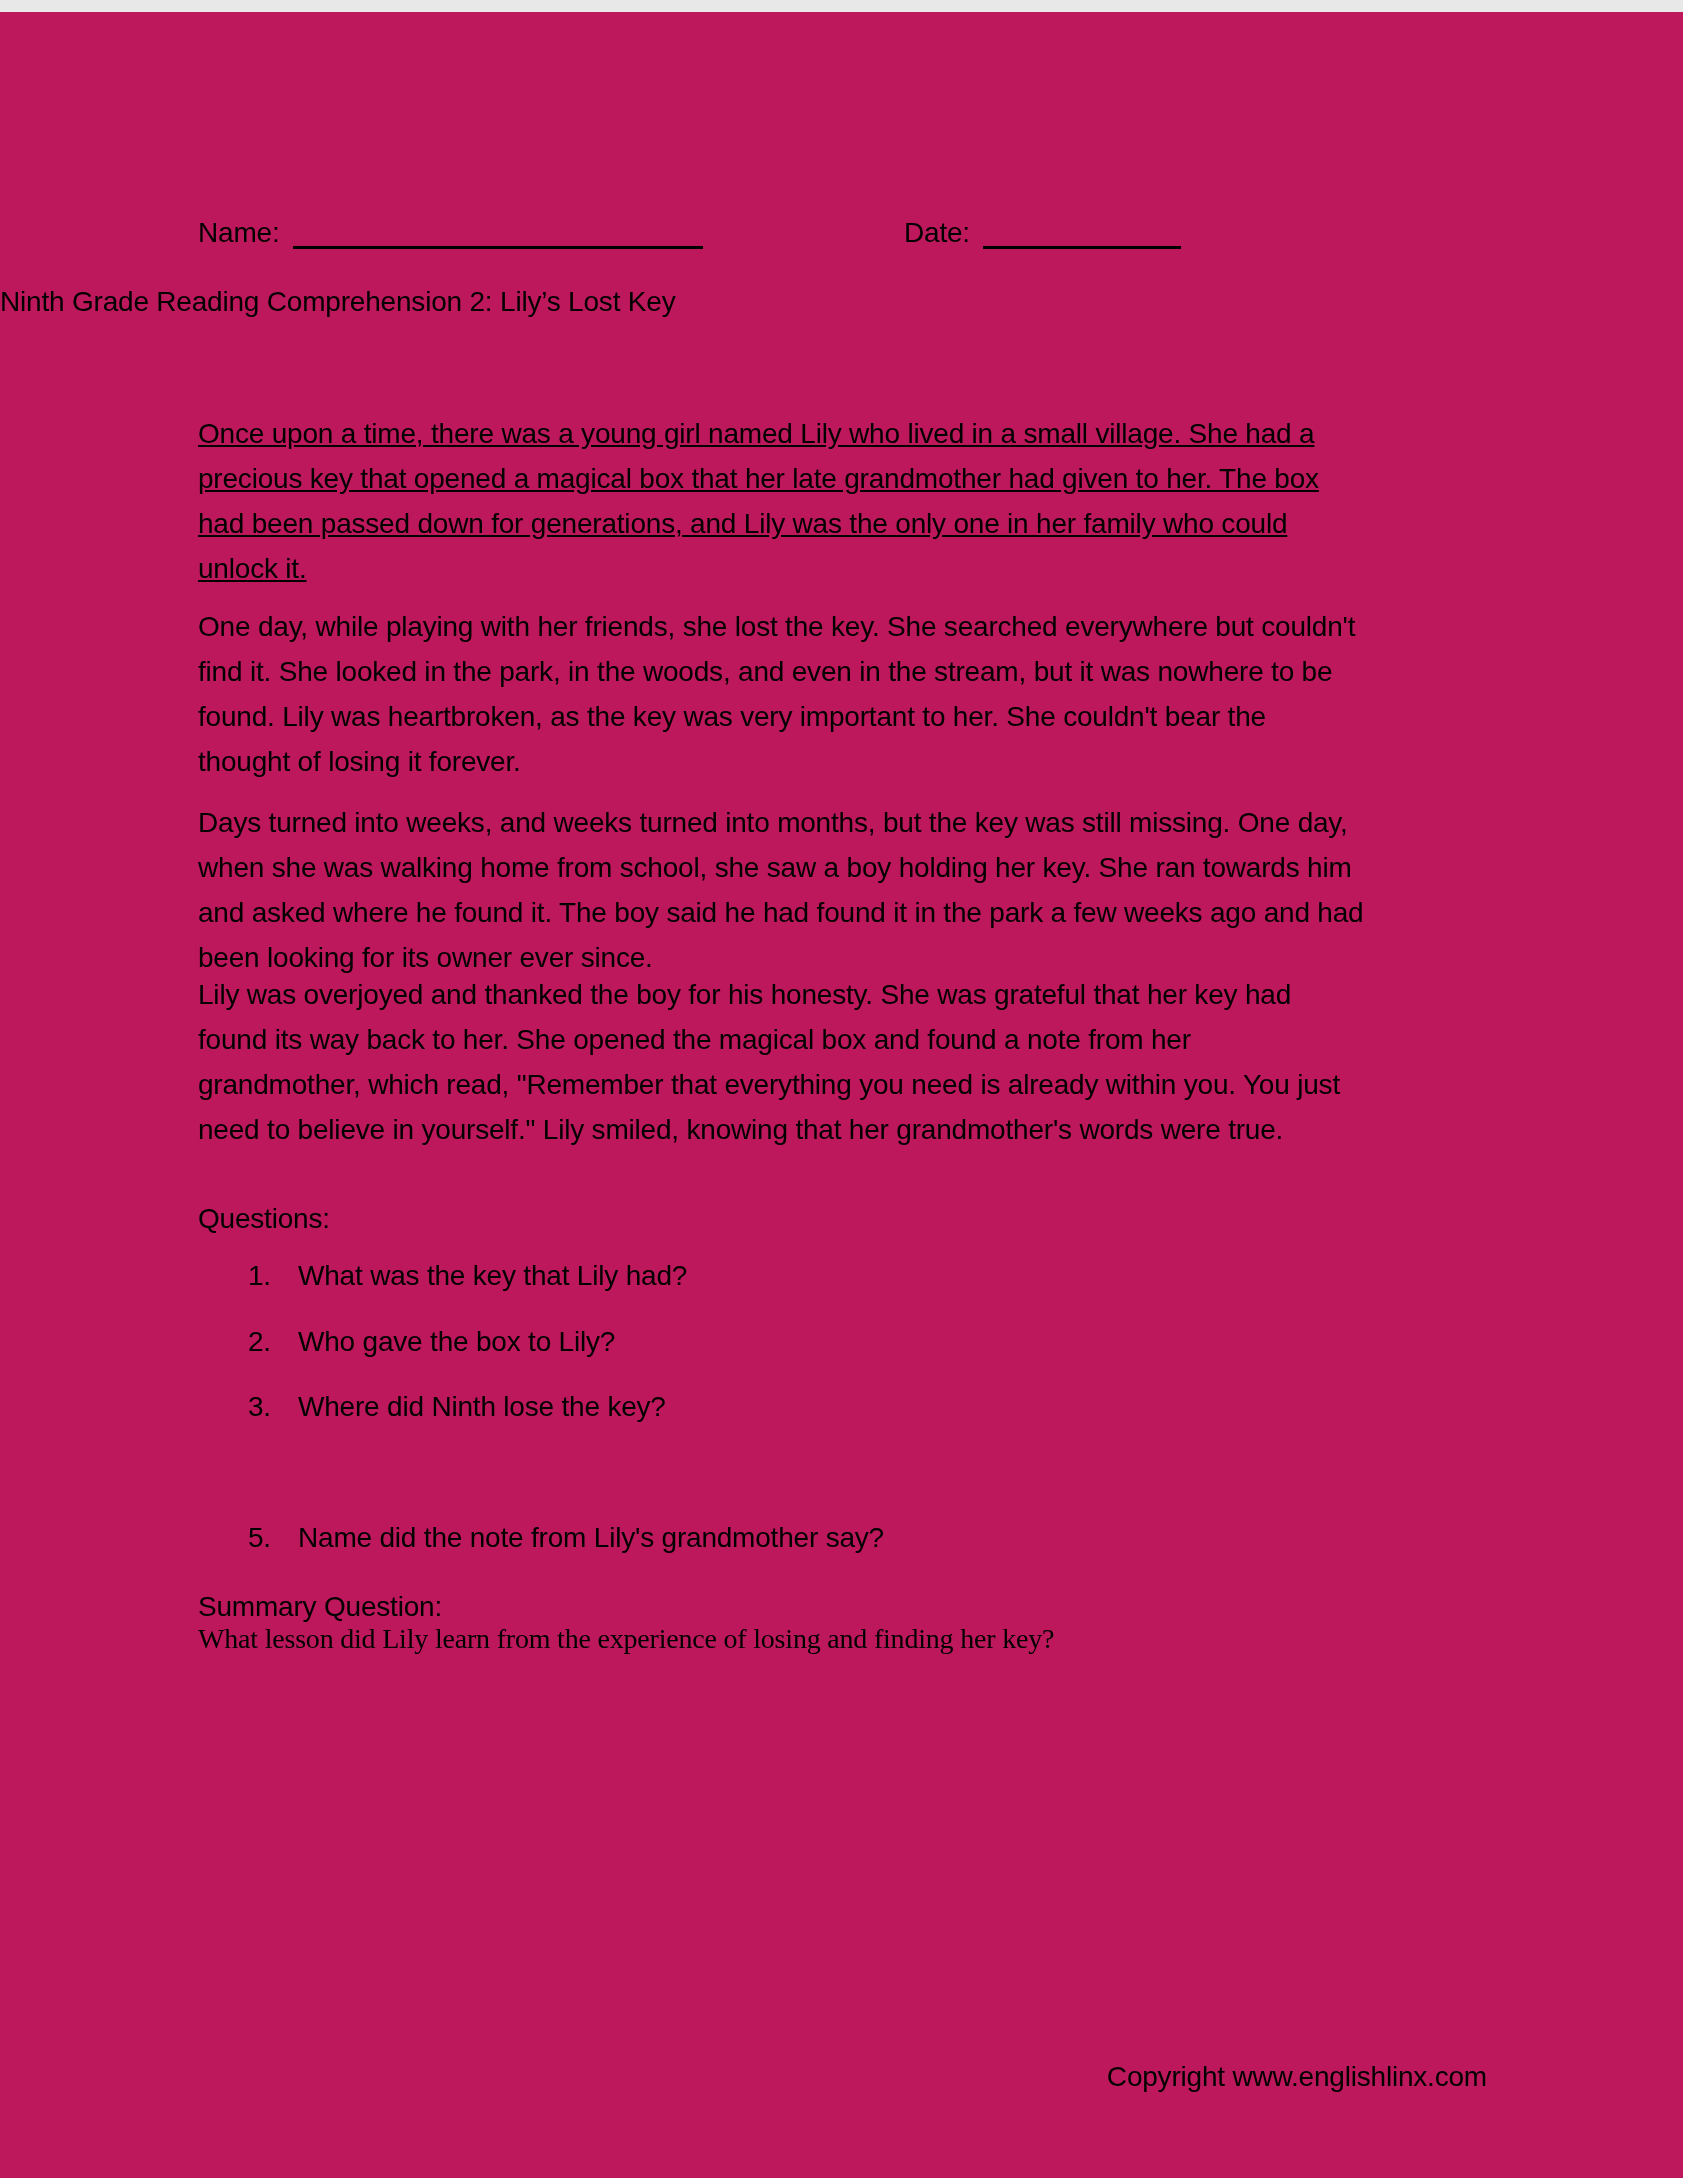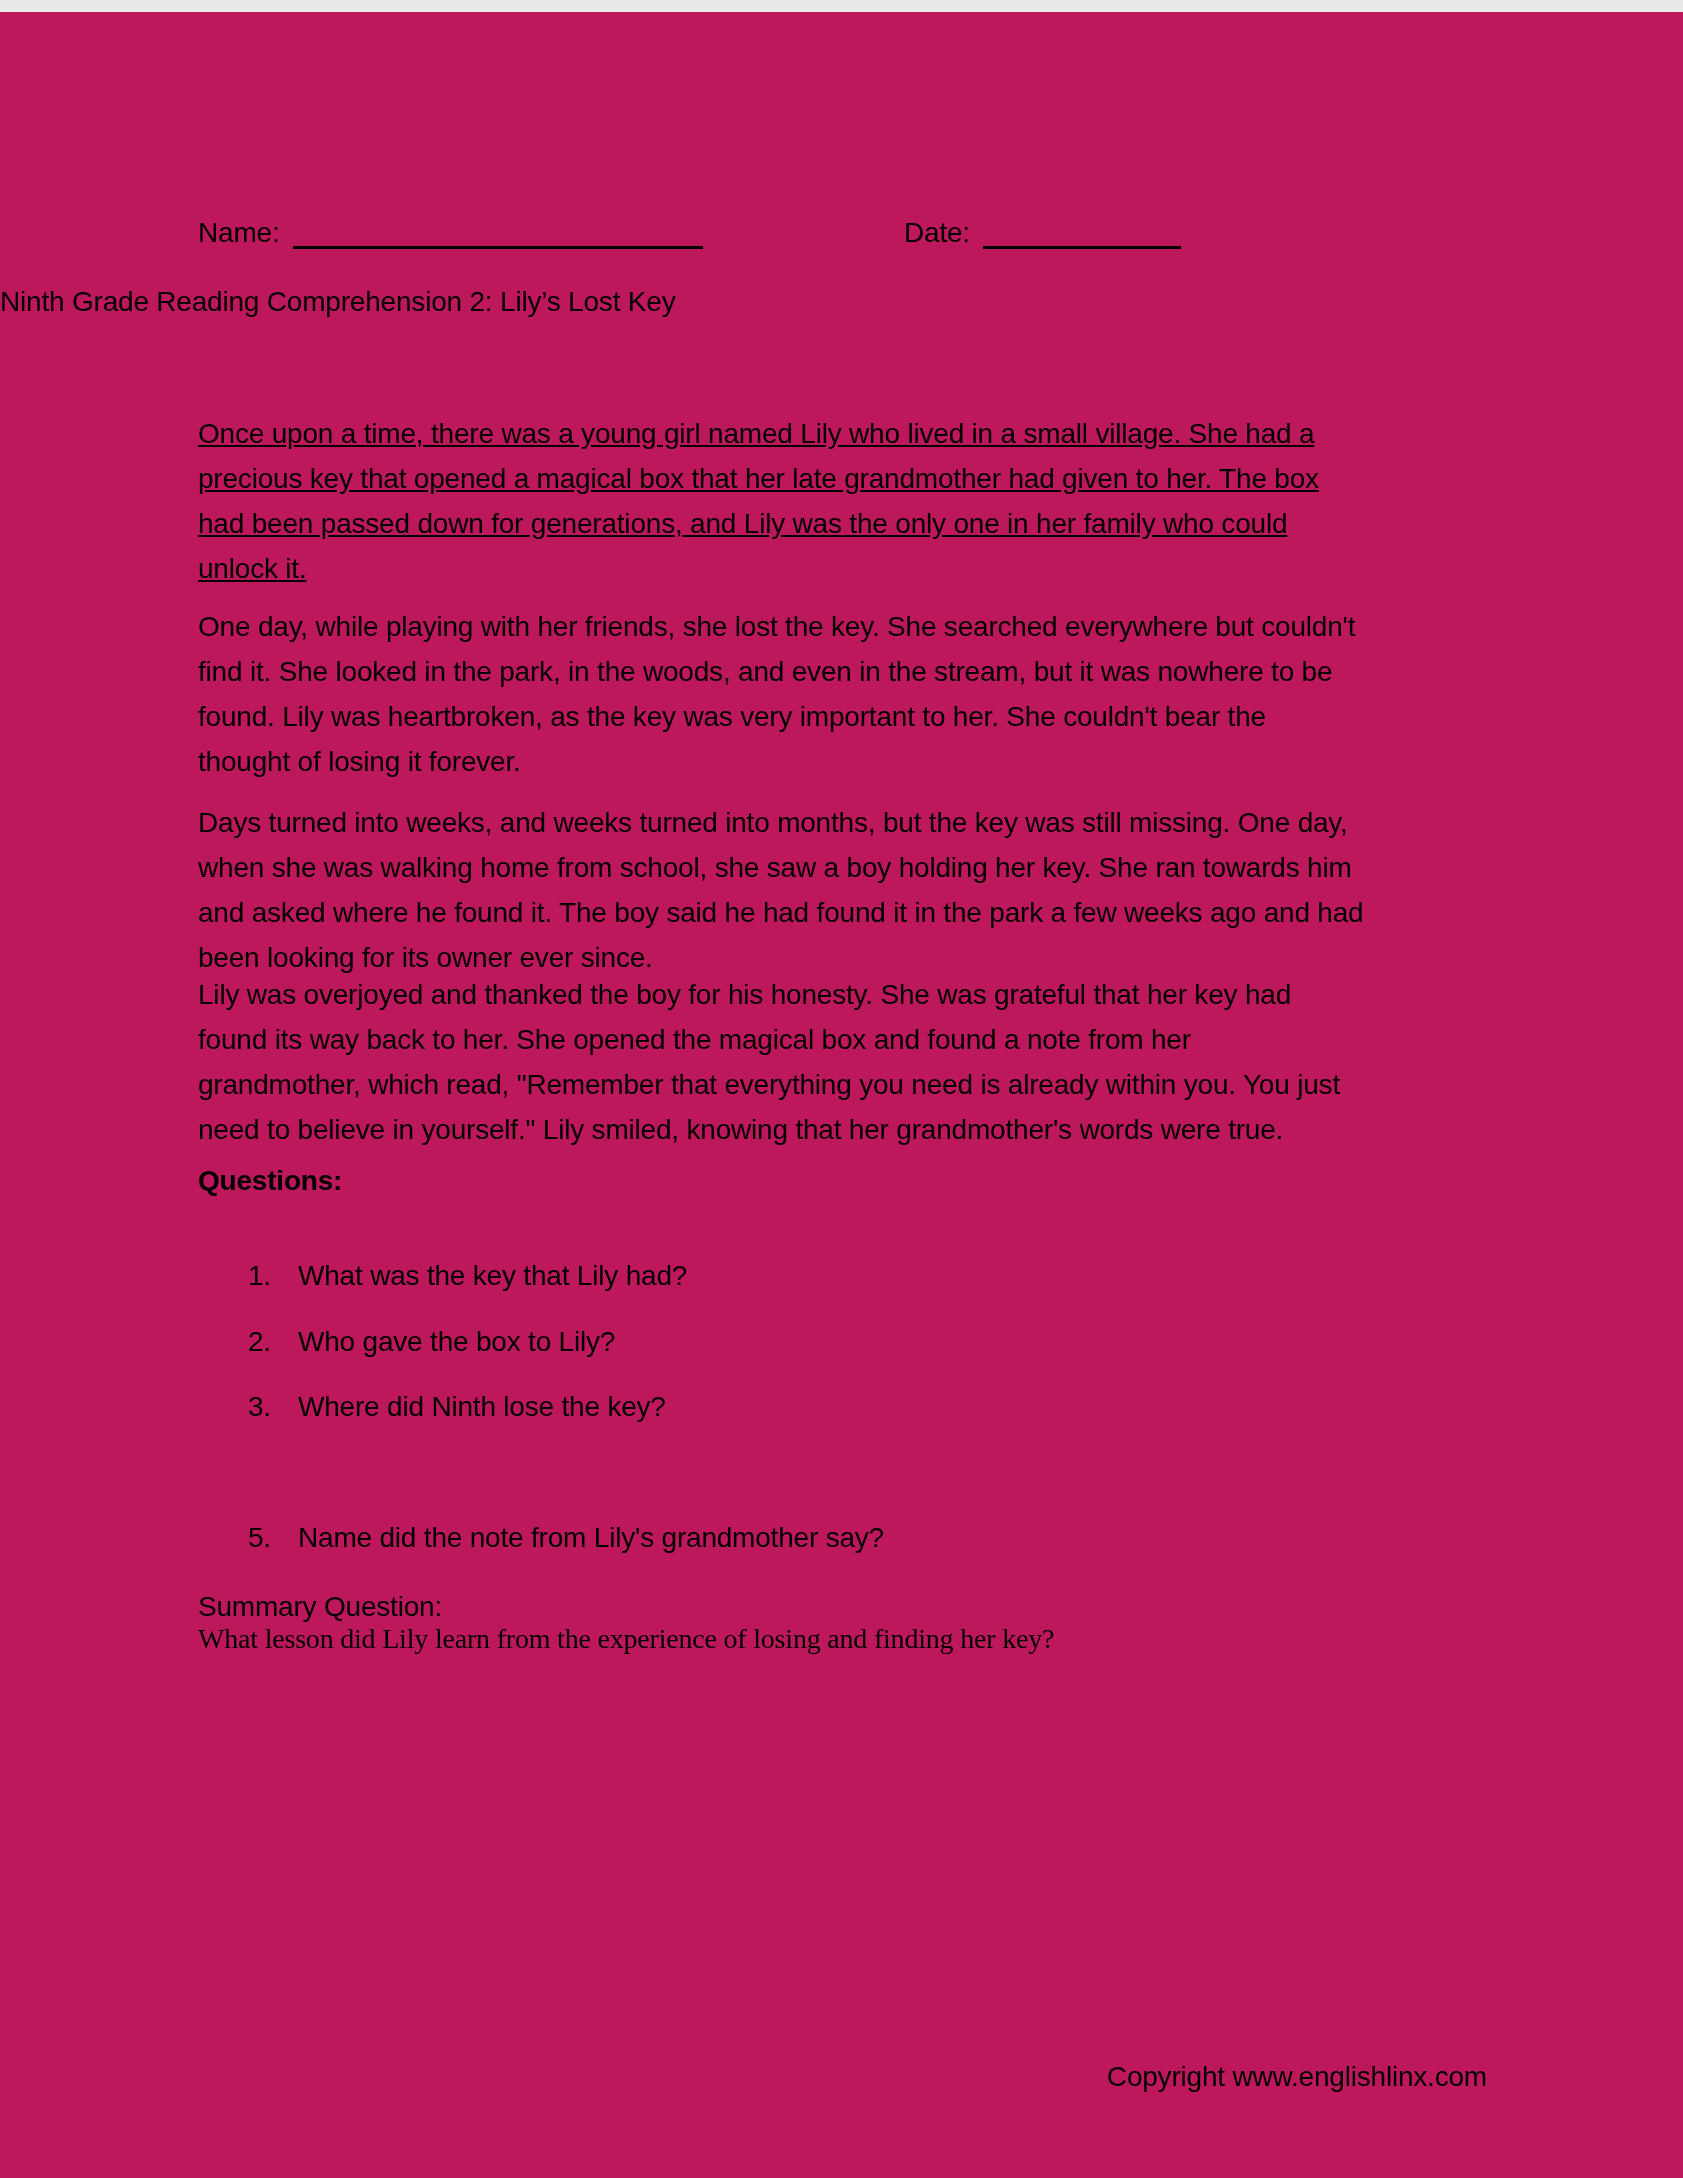--- a/index.html
+++ b/index.html
@@ -96,21 +96,21 @@
 thought of losing it forever.</div>
   <div class="para" style="top:788px;">Days turned into weeks, and weeks turned into months, but the key was still missing. One day,
 when she was walking home from school, she saw a boy holding her key. She ran towards him
 and asked where he found it. The boy said he had found it in the park a few weeks ago and had
 been looking for its owner ever since.</div>
   <div class="para" style="top:960px;">Lily was overjoyed and thanked the boy for his honesty. She was grateful that her key had
 found its way back to her. She opened the magical box and found a note from her
 grandmother, which read, "Remember that everything you need is already within you. You just
 need to believe in yourself." Lily smiled, knowing that her grandmother's words were true.</div>
 
-  <div class="section-label" style="top:1146px;font-weight:bold;">Questions:</div>
+  <div class="section-label" style="top:1184px;">Questions:</div>
 
   <div class="qitem" style="top:1241px;">
     <span class="qnum">1.</span><span class="qtext">What was the key that Lily had?</span>
   </div>
   <div class="qitem" style="top:1307px;">
     <span class="qnum">2.</span><span class="qtext">Who gave the box to Lily?</span>
   </div>
   <div class="qitem" style="top:1372px;">
     <span class="qnum">3.</span><span class="qtext">Where did Ninth lose the key?</span>
   </div>

